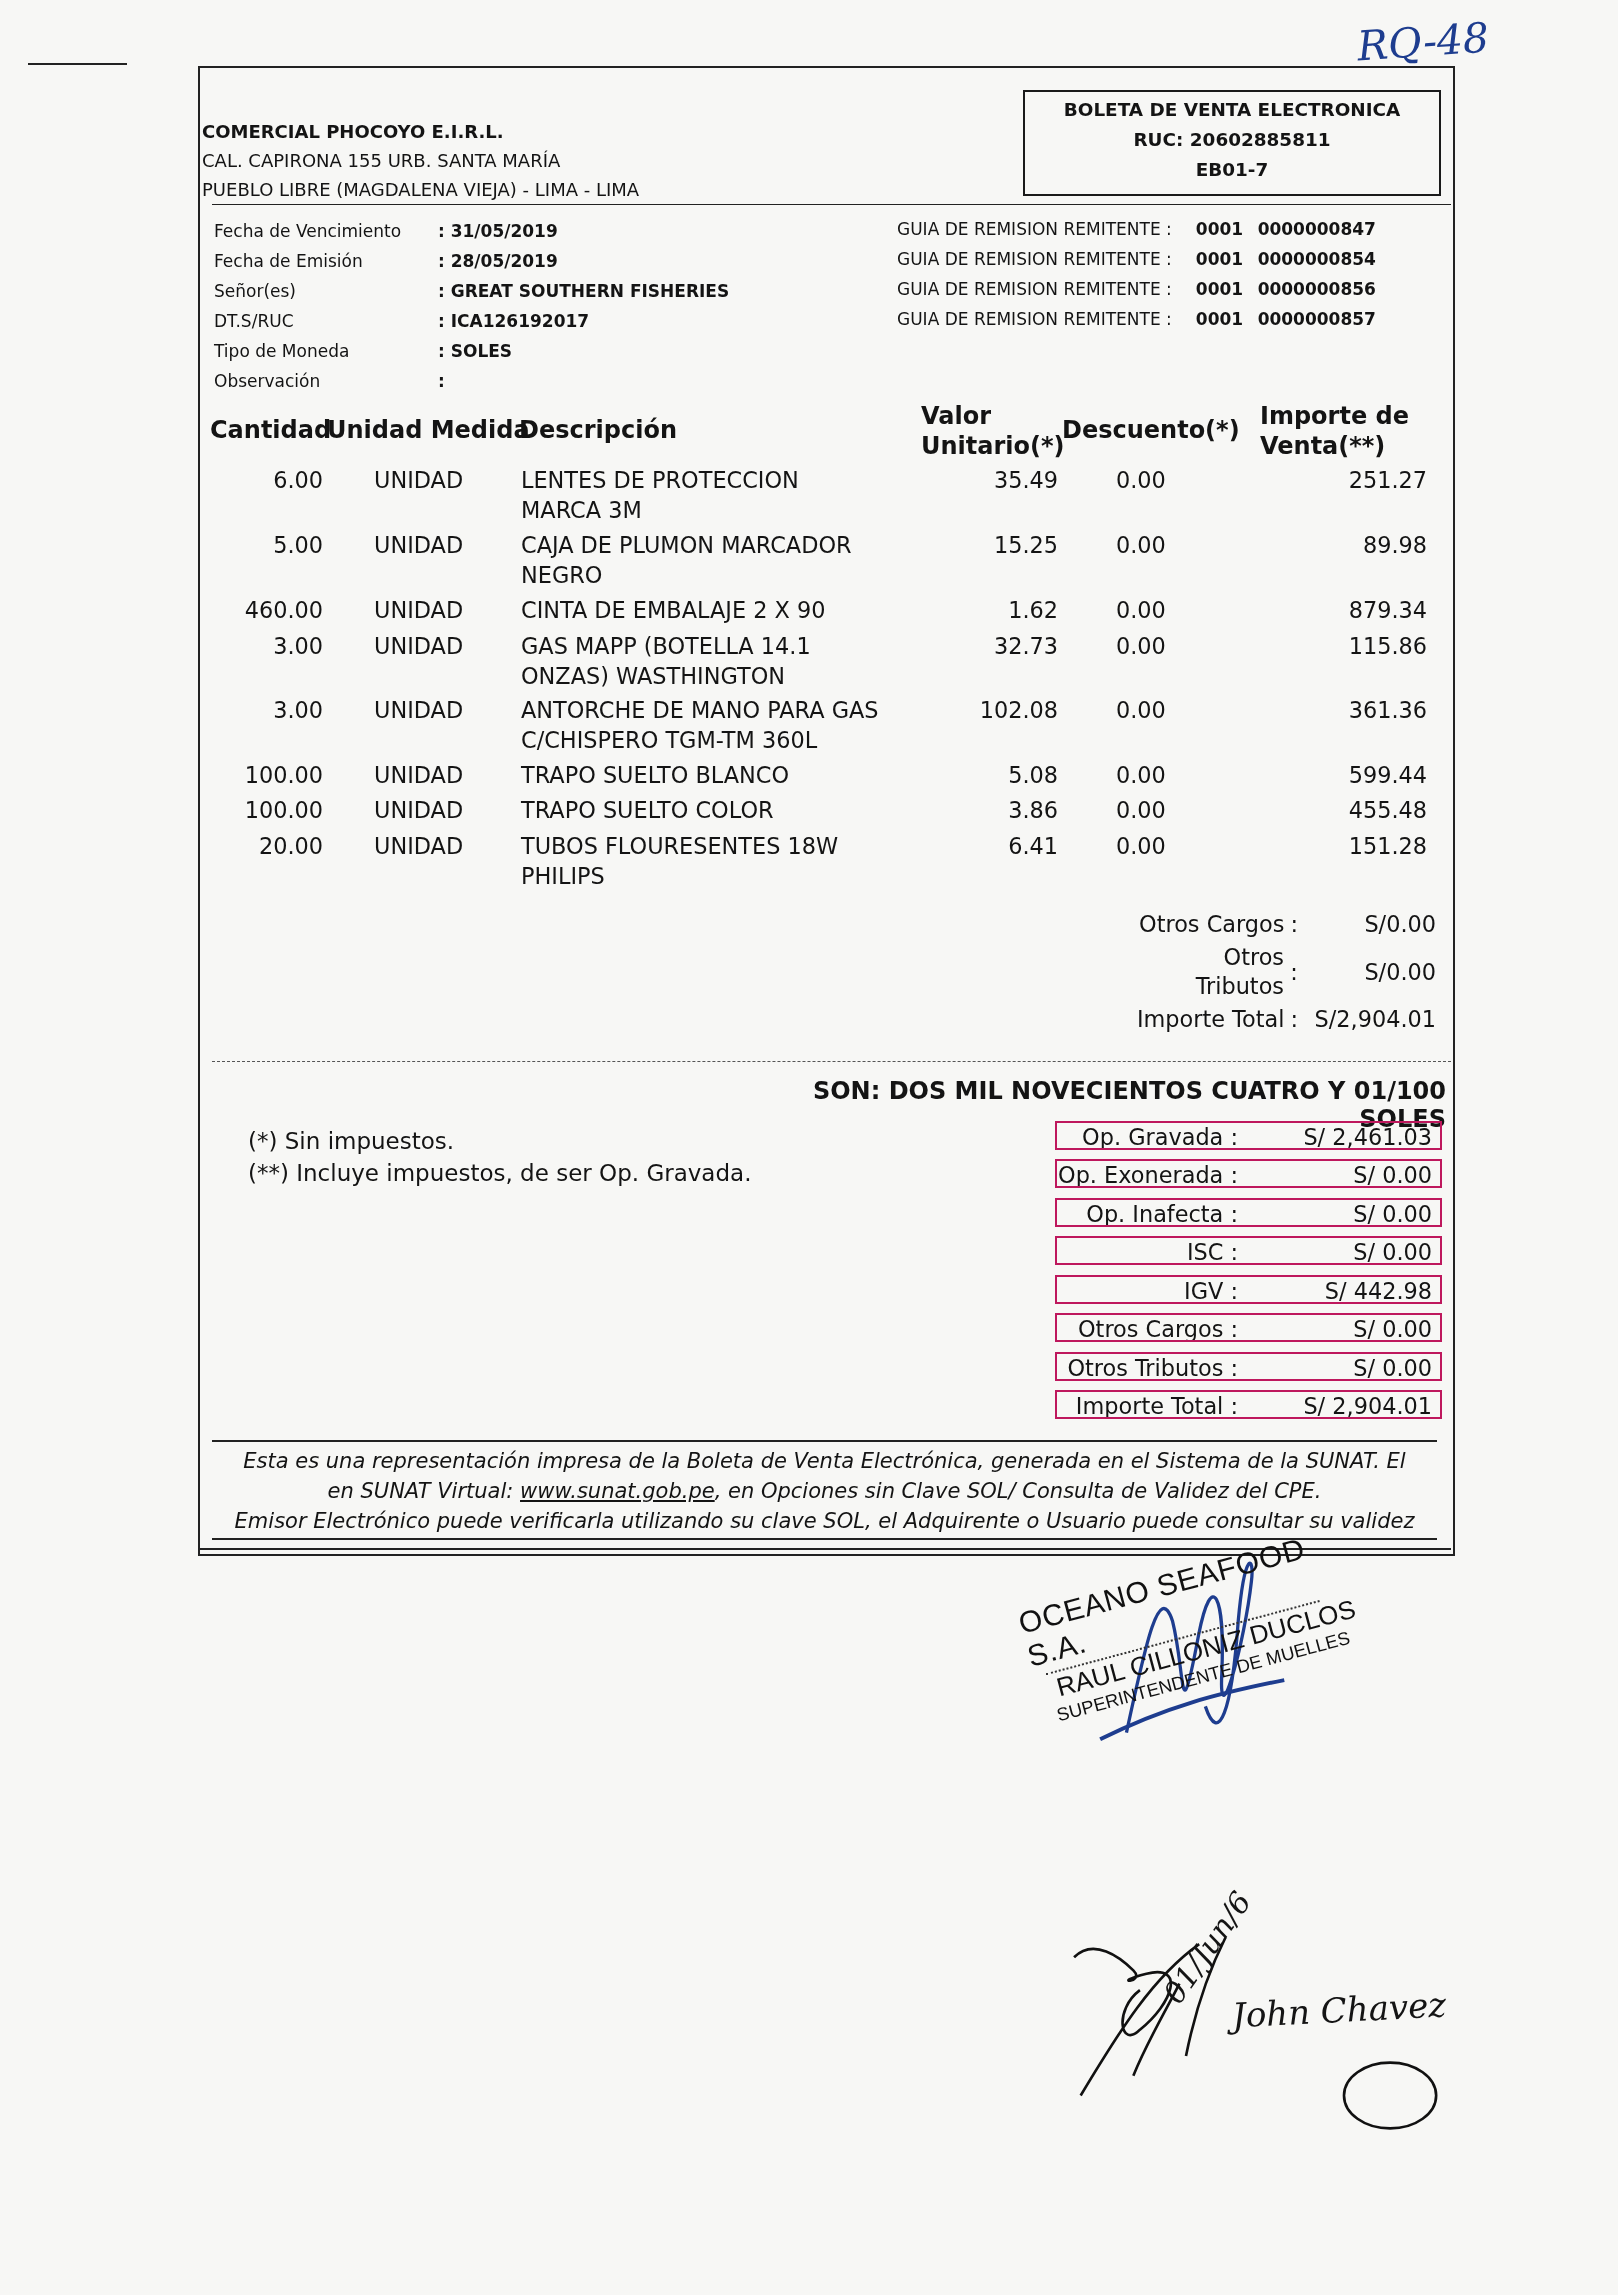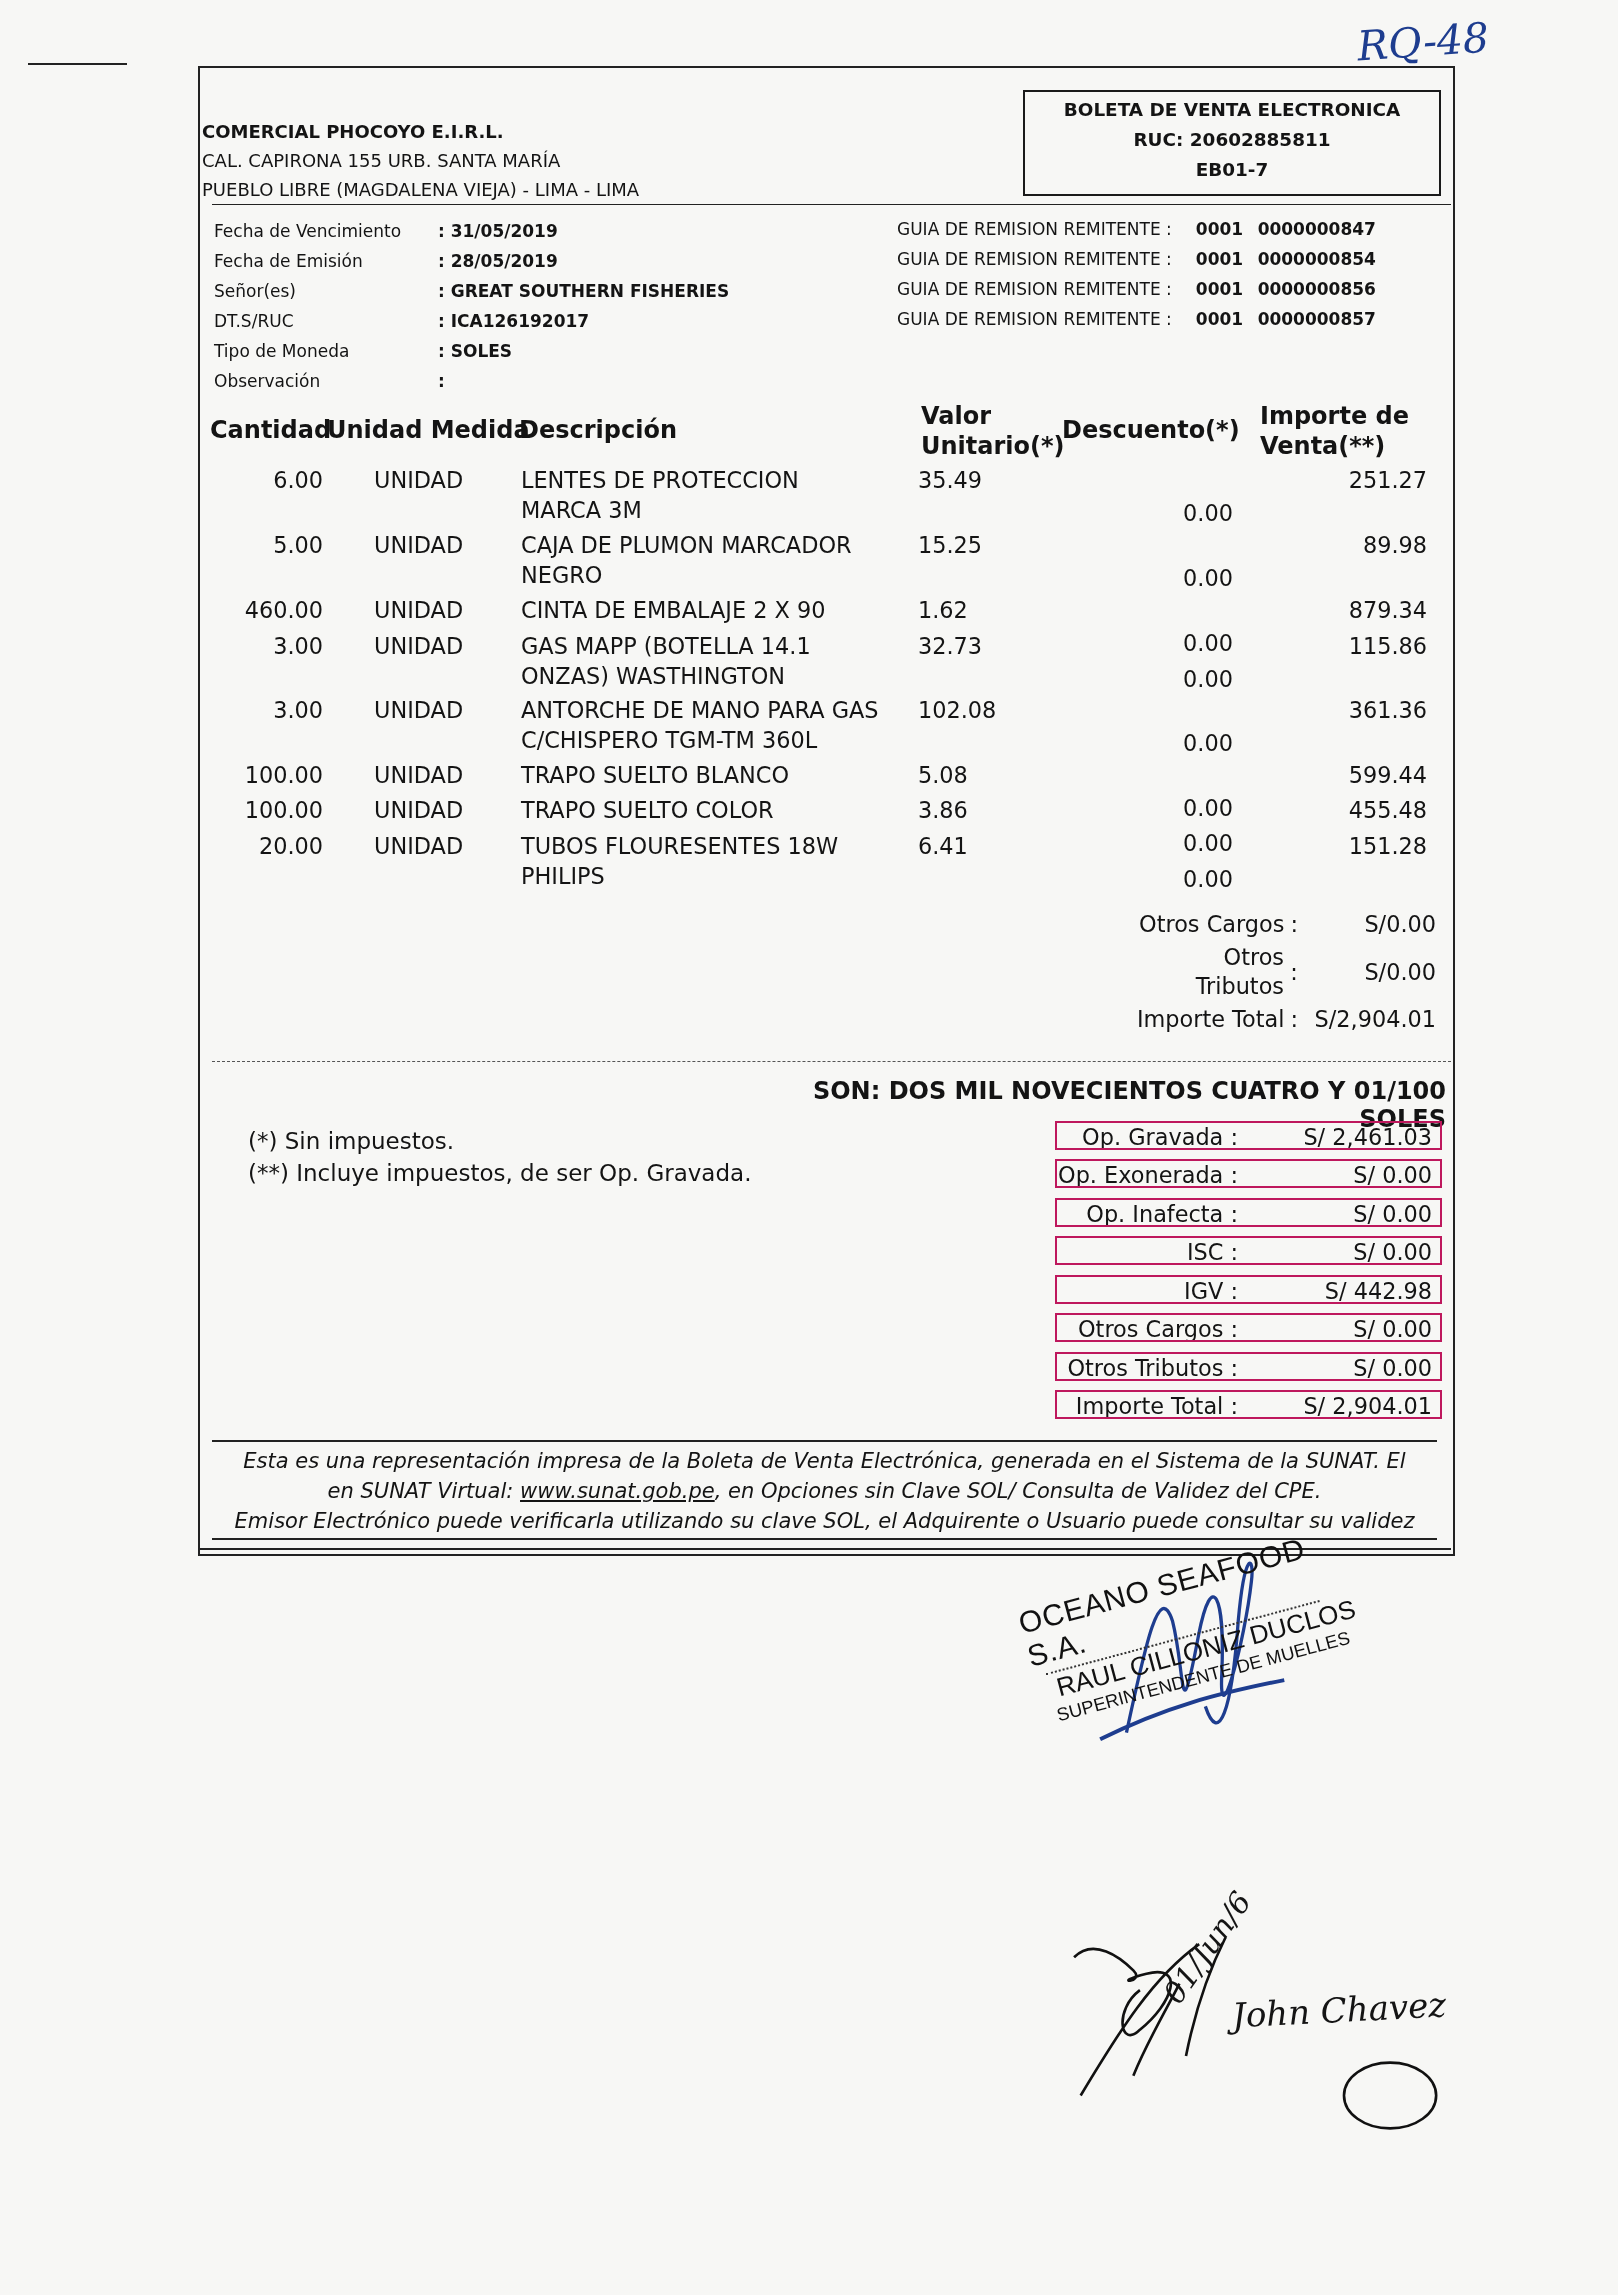--- a/index.html
+++ b/index.html
@@ -25,22 +25,22 @@
   .guias .row { display: flex; }
   .guias .serie { font-weight: bold; margin-left: 24px; }
   .guias .num { font-weight: bold; margin-left: 14.5px; }
   .th { font-weight: bold; font-size: 24px; line-height: 30px; }
   .cell { font-size: 22.4px; line-height: 30px; }
   .items { left: 0; top: 0; }
   .item { position: absolute; left: 0; width: 1619px; }
   .item .qty { position: absolute; left: 224px; width: 99px; text-align: right; }
   .item .unit { position: absolute; left: 374px; }
   .item .desc { position: absolute; left: 521px; width: 369px; }
-  .item .vu { position: absolute; left: 918px; width: 109px; }
-  .item .dsc { position: absolute; left: 1160px; width: 96px; text-align: center; margin-top: 33px; }
+  .item .vu { position: absolute; left: 949px; width: 109px; text-align: right; }
+  .item .dsc { position: absolute; left: 1116px; width: 96px; text-align: left; }
   .item .imp { position: absolute; left: 1318px; width: 109px; text-align: right; }
   .totals-a { left: 1054px; width: 382px; font-size: 22.4px; line-height: 30px; }
   .totals-a .row { display: flex; justify-content: flex-end; align-items: center; }
   .totals-a .l { text-align: right; width: 231px; }
   .totals-a .c { width: 20px; text-align: center; }
   .totals-a .v { width: 132px; text-align: right; }
   .dashline { left: 212px; top: 1061px; width: 1239px; border-top: 1.3px dashed #555; }
   .son { left: 751px; top: 1077px; width: 695px; text-align: right; font-weight: bold; font-size: 24px; }
   .notes { left: 248px; top: 1125px; font-size: 23px; line-height: 32px; }
   .sumgrid { left: 843px; top: 1120px; }

